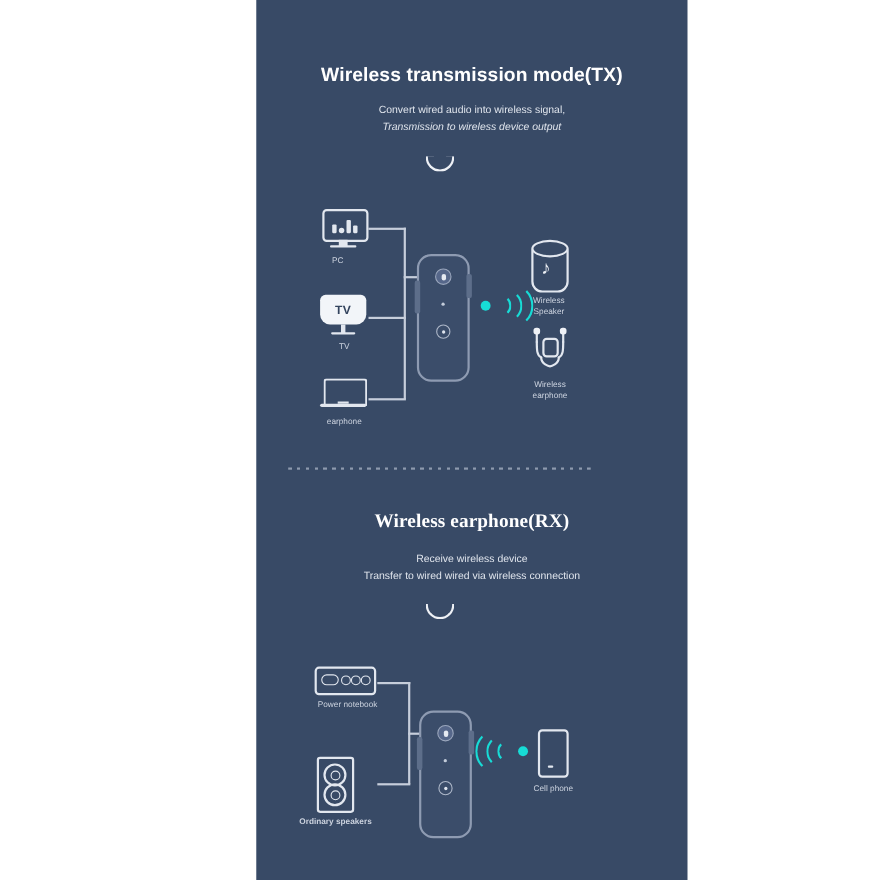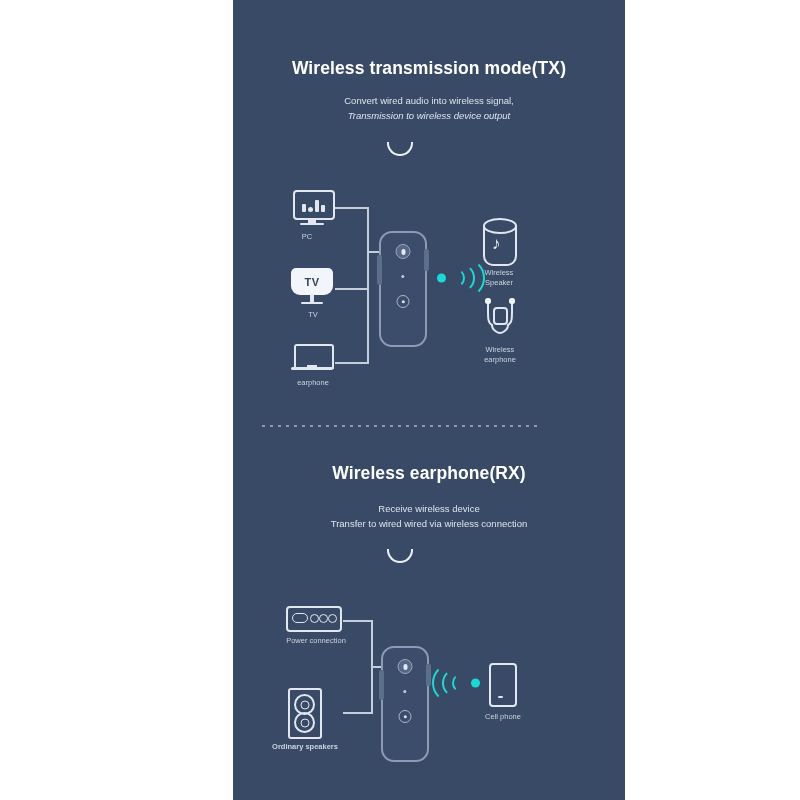--- a/index.html
+++ b/index.html
@@ -250,40 +250,40 @@
         </svg>
       </div>
       <div class="cap" style="left:236px;top:345px;width:62px;">Wireless
 earphone</div>
     </div>
 
     <div class="divider"></div>
 
     <div>
 
-      <div class="h-title" style="top:463px;">Wireless earphone(RX)</div>
+      <div class="h-title" style="top:463px;font-family:Liberation Serif, serif;">Wireless earphone(RX)</div>
 
       <div class="h-sub" style="top:501px;">Receive wireless device</div>
       <div class="h-sub" style="top:516px;">Transfer to wired wired via wireless connection</div>
 
       <div class="smile" style="left:154px;top:549px;"></div>
 
       <div class="wire h" style="left:110px;top:620px;width:30px;"></div>
       <div class="wire h" style="left:110px;top:712px;width:30px;"></div>
       <div class="wire v" style="left:138px;top:620px;height:93px;"></div>
       <div class="wire h" style="left:138px;top:666px;width:18px;"></div>
 
       <div class="ico" style="left:53px;top:606px;width:56px;height:24px;">
         <div class="amp-box"></div>
         <div class="amp-oval"></div>
         <div class="amp-knob" style="left:24px;"></div>
         <div class="amp-knob" style="left:33px;"></div>
         <div class="amp-knob" style="left:42px;"></div>
       </div>
-      <div class="cap" style="left:40px;top:636px;width:86px;">Power connection</div>
+      <div class="cap" style="left:40px;top:636px;width:86px;">Power notebook</div>
 
       <div class="ico" style="left:55px;top:688px;width:32px;height:49px;">
         <div class="os-box"></div>
         <div class="os-cone" style="top:6px;"></div>
         <div class="os-cone" style="top:24px;"></div>
       </div>
       <div class="cap" style="left:31px;top:742px;width:82px;font-weight:bold;">Ordinary speakers</div>
 
       <div class="jack" style="left:152px;top:662px;">
         <div class="plugbar"></div>

